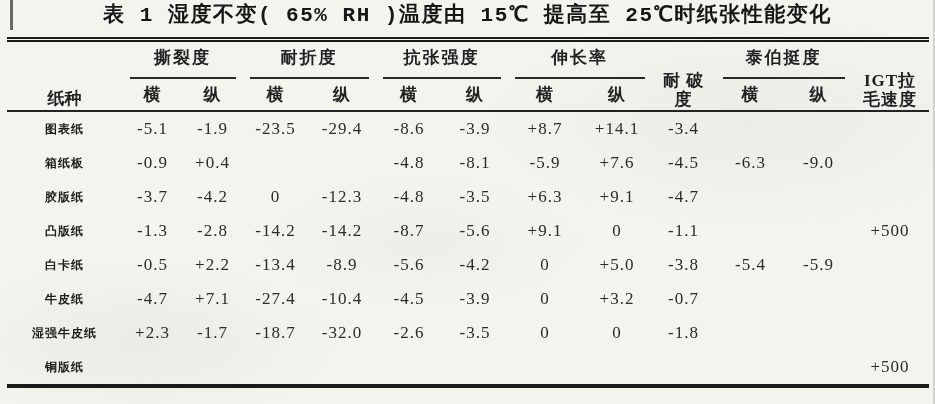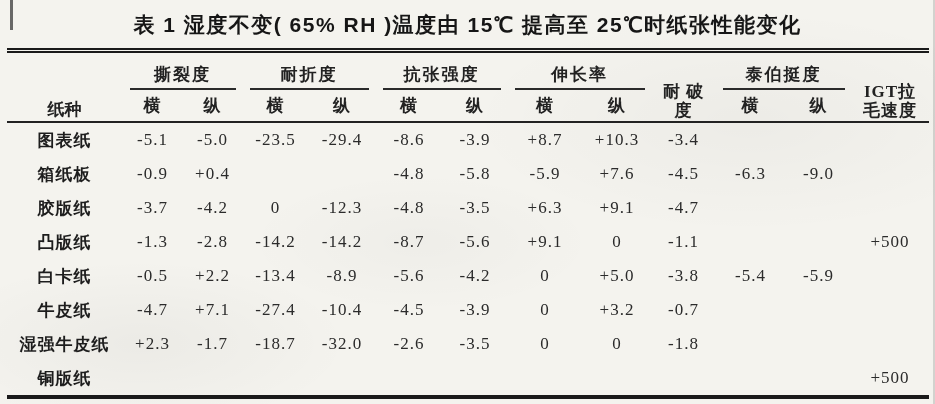--- a/index.html
+++ b/index.html
@@ -18,25 +18,24 @@
   .scan-artifact{
     position:absolute;left:10px;top:0;width:3px;height:30px;
     background:#3a3a3a;opacity:.75;
   }
   .right-edge{
     position:absolute;right:0;top:0;width:2px;height:100%;
     background:rgba(60,60,60,.18);
   }
   .title{
     text-align:center;
-    font-family:Liberation Sans, sans-serif;
+    font-family:Liberation Mono, monospace;
     font-weight:bold;
     font-size:21px;
     letter-spacing:1.5px;
-    padding-top:11px;
     height:37px;
     color:#161616;
   }
   table.main{
     width:922px;
     margin:0 auto;
     border-collapse:collapse;
     table-layout:fixed;
     border-top:5px double #1a1a1a;
     border-bottom:4px solid #1a1a1a;
@@ -45,35 +44,35 @@
     font-weight:bold;
     font-size:17px;
     color:#222;
     padding:0;
     vertical-align:middle;
   }
   tr.group-row th{height:37px;vertical-align:bottom;}
   tr.group-row th .grp-label{
     display:block;
     margin:0 7px;
-    padding-bottom:2px;
+    padding-bottom:8px;
     border-bottom:2px solid #2a2a2a;
     letter-spacing:2px;
   }
   tr.sub-row th{height:31px;letter-spacing:1px;}
   thead tr.sub-row th, thead th.span2{border-bottom:2px solid #222;}
   th.twolines span{display:block;line-height:1.15;letter-spacing:1px;text-align:center;}
   tbody td, tbody th{
     height:34px;
     text-align:center;
     vertical-align:middle;
     padding:0;
   }
   tbody th.paper{
-    font-size:17px;
+    font-size:12px;
     font-weight:bold;
     letter-spacing:1px;
     color:#1d1d1d;
     white-space:nowrap;
   }
   tbody td{
     font-size:17px;
     color:#2b2b2b;
     letter-spacing:1px;
     white-space:nowrap;
@@ -141,40 +140,40 @@
         <th>横</th>
         <th>纵</th>
         <th>横</th>
         <th>纵</th>
       </tr>
     </thead>
     <tbody>
         <tr>
           <th class="paper">图表纸</th>
           <td>-5.1</td>
-          <td>-5.0</td>
+          <td>-1.9</td>
           <td>-23.5</td>
           <td>-29.4</td>
           <td>-8.6</td>
           <td>-3.9</td>
           <td>+8.7</td>
-          <td>+10.3</td>
+          <td>+14.1</td>
           <td>-3.4</td>
           <td></td>
           <td></td>
           <td></td>
         </tr>
         <tr>
           <th class="paper">箱纸板</th>
           <td>-0.9</td>
           <td>+0.4</td>
           <td></td>
           <td></td>
           <td>-4.8</td>
-          <td>-5.8</td>
+          <td>-8.1</td>
           <td>-5.9</td>
           <td>+7.6</td>
           <td>-4.5</td>
           <td>-6.3</td>
           <td>-9.0</td>
           <td></td>
         </tr>
         <tr>
           <th class="paper">胶版纸</th>
           <td>-3.7</td>

